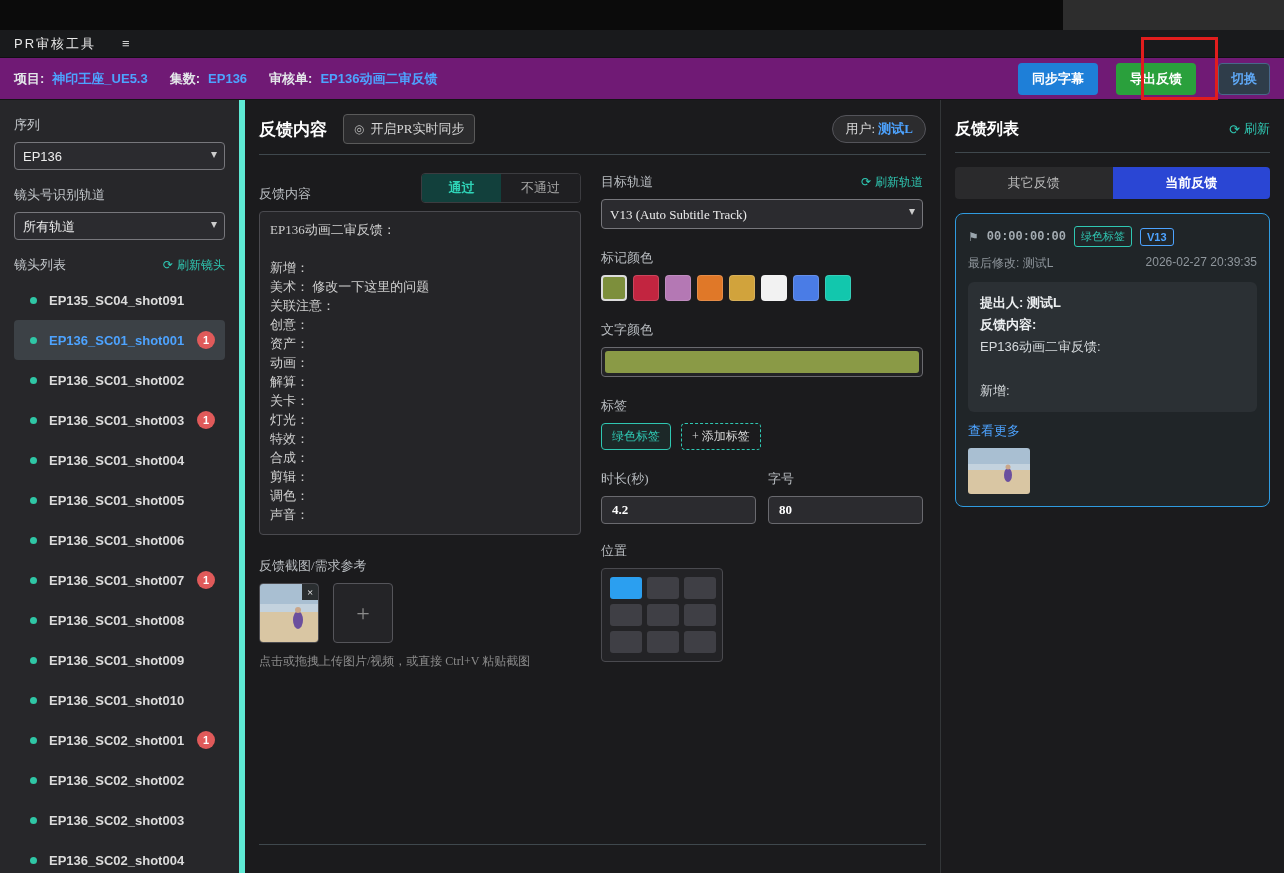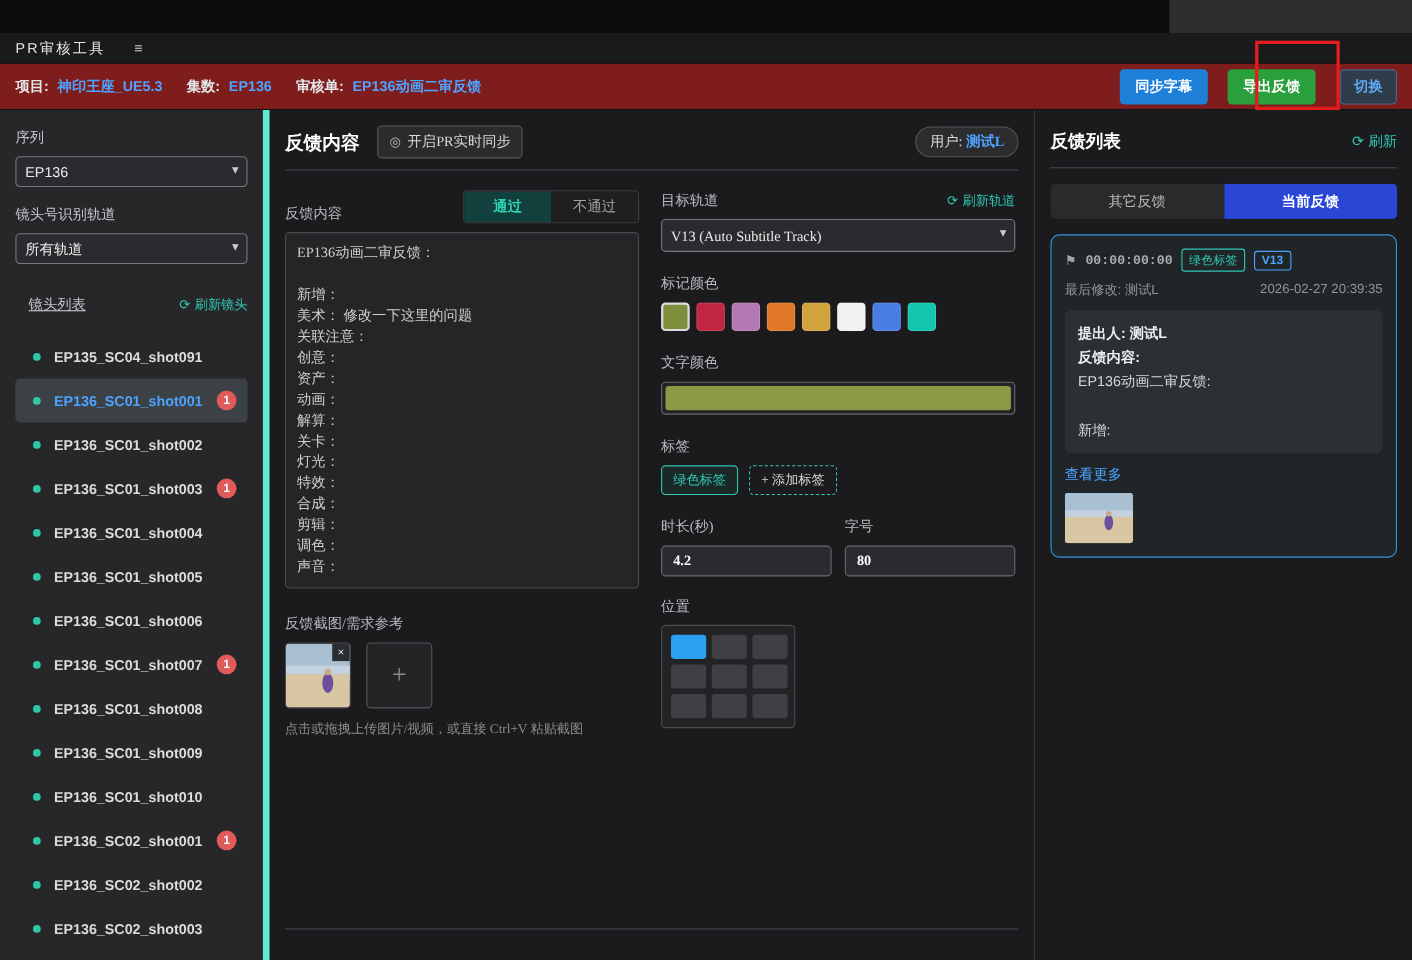--- a/index.html
+++ b/index.html
@@ -10,40 +10,40 @@
   
   .os-strip { height:30px; background:#0b0b0b; position:relative; }
   .os-fragment { position:absolute; right:0; top:0; width:221px; height:30px; background:#2d2d2d; }
 
   
   .titlebar { height:28px; background:#191a1c; display:flex; align-items:center; padding:0 14px; gap:26px; border-bottom:1px solid #101012; }
   .titlebar .app-title { color:#e8e8e8; font-size:13px; letter-spacing:2px; }
   .titlebar .menu-icon { color:#cfcfcf; font-size:13px; cursor:pointer; }
 
   
-  .header { height:42px; background:#7f1d1d; display:flex; align-items:center; padding:0 14px; gap:8px; border-bottom:1px solid #141416; }
+  .header { height:42px; background:#701a75; display:flex; align-items:center; padding:0 14px; gap:8px; border-bottom:1px solid #141416; }
   .hdr-label { color:#e3e6e9; font-size:13px; font-weight:700; }
   .hdr-value { color:#4da3ff; font-size:13px; font-weight:700; margin-right:14px; }
   .hdr-spacer { flex:1; }
   .btn { border:none; border-radius:4px; font-size:13px; font-weight:700; color:#fff; padding:7px 14px; cursor:pointer; font-family:inherit; }
   .btn-sync { background:#1e7fd8; }
   .btn-export { background:#2aa03c; margin-left:10px; }
   .btn-switch { background:#2f3d4a; border:1px solid #48678a; color:#5fa8f5; margin-left:14px; padding:6px 12px; }
 
   
   .body { display:flex; height:773px; }
 
   
   .sidebar { width:245px; background:#27272a; border-right:6px solid #5eead4; padding:16px 14px 0; overflow:hidden; }
   .side-label { color:#c2c6ca; font-size:13px; margin-bottom:8px; }
   .select-wrap { position:relative; margin-bottom:16px; }
   .select-wrap select { width:100%; height:28px; background:#2b2b2f; color:#ececec; border:1px solid #77777c; border-radius:4px; font-size:13px; padding:0 24px 0 8px; appearance:none; -webkit-appearance:none; font-family:inherit; }
   .select-wrap .caret { position:absolute; right:8px; top:5px; color:#cccccc; font-size:12px; pointer-events:none; }
   .list-header { display:flex; align-items:center; margin:8px 0 6px; }
-  .list-header .side-label { margin:12px;text-decoration:underline; }
+  .list-header .side-label { margin:0; }
   .link-teal { color:#2fc7b2; font-size:12px; cursor:pointer; display:inline-flex; align-items:center; gap:4px; }
   .list-header .link-teal { margin-left:auto; }
   .shot-item { display:flex; align-items:center; height:40px; padding:0 10px 0 16px; border-radius:4px; cursor:pointer; }
   .shot-item.selected { background:#3c4146; }
   .shot-dot { width:7px; height:7px; border-radius:50%; background:#2fc7a6; margin-right:12px; flex:none; }
   .shot-label { color:#dcdcdc; font-size:13px; font-weight:600; white-space:nowrap; }
   .shot-item.selected .shot-label { color:#4da3ff; }
   .shot-badge { margin-left:auto; width:18px; height:18px; border-radius:50%; background:#e05a5a; color:#fff; font-size:11px; font-weight:700; display:flex; align-items:center; justify-content:center; }
 
   

